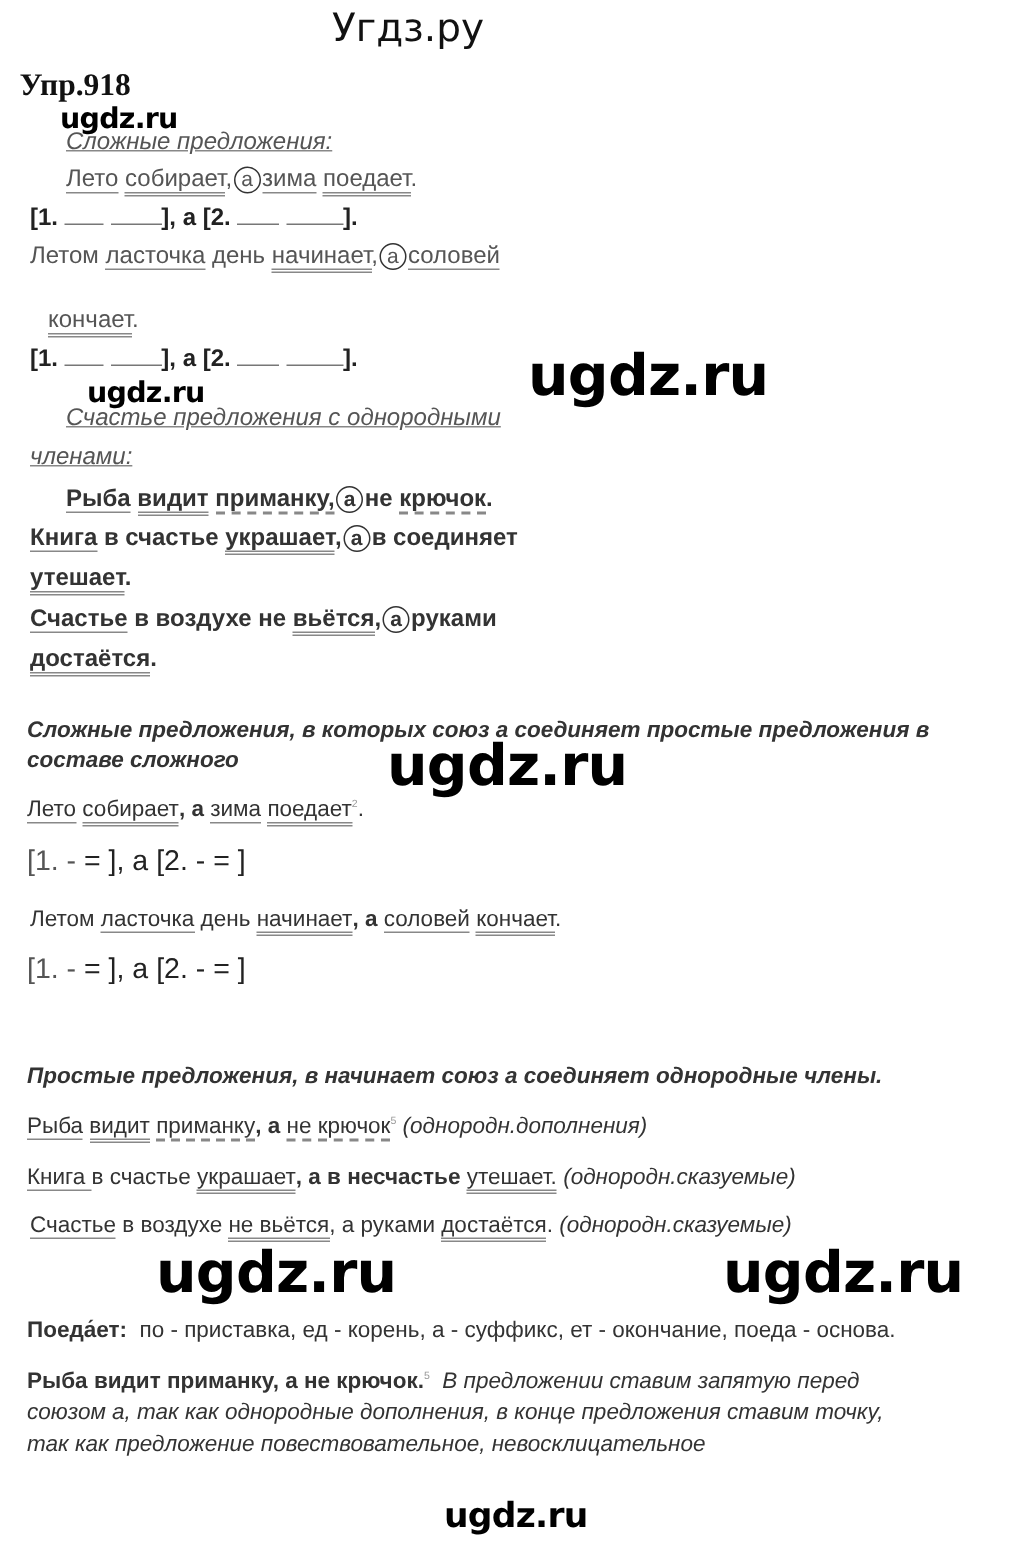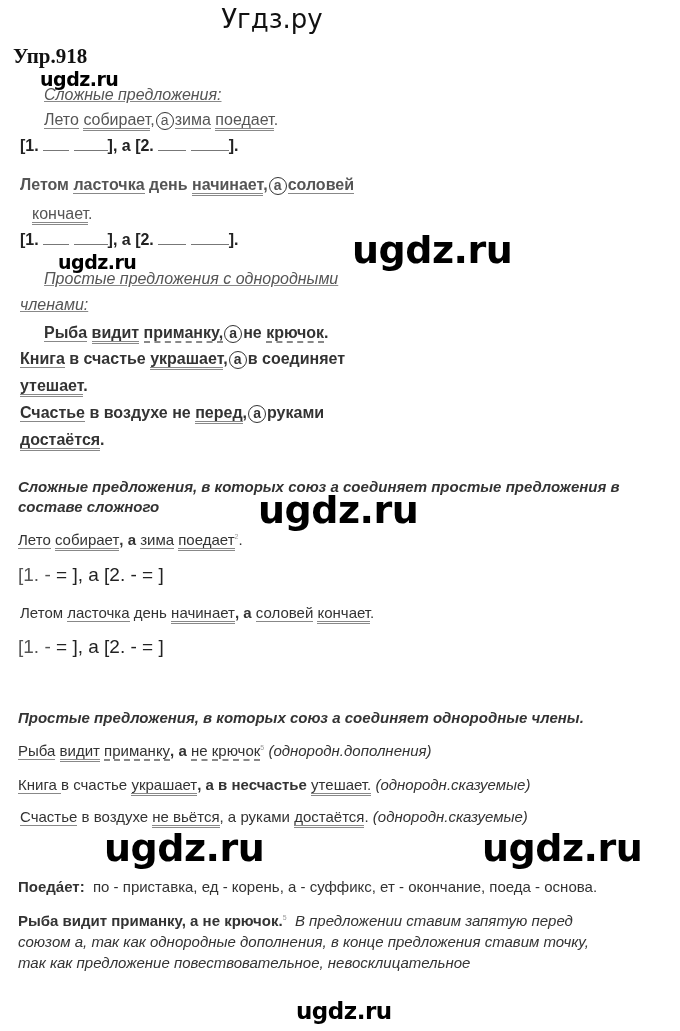--- a/index.html
+++ b/index.html
@@ -44,42 +44,42 @@
 </div>
 
 <div class="abs scheme" style="left:20px;top:137px;">
   <span>[1.</span>
   <span class="blank" style="width:26px"></span>
   <span class="blank" style="width:34px"></span><span>], а [2.</span>
   <span class="blank" style="width:28px"></span>
   <span class="blank" style="width:38px"></span><span>].</span>
 </div>
 
-<div class="abs hw" style="left:20px;top:176px;font-weight:bold;">
+<div class="abs hw" style="left:20px;top:162px;">
   <span>Летом</span>
   <span class="u1">ласточка</span>
   <span>день</span>
   <span class="u2">начинает</span>,<span class="circ">а</span><span class="u1">соловей</span>
 </div>
 <div class="abs hw" style="left:20px;top:205px;margin-left:12px;">
   <span class="u2">кончает</span><span>.</span>
 </div>
 
 <div class="abs scheme" style="left:20px;top:231px;">
   <span>[1.</span>
   <span class="blank" style="width:26px"></span>
   <span class="blank" style="width:34px"></span><span>], а [2.</span>
   <span class="blank" style="width:28px"></span>
   <span class="blank" style="width:38px"></span><span>].</span>
 </div>
 
 <div class="abs wm wm-lg" style="left:352px;top:228px;">ugdz.ru</div>
 <div class="abs wm wm-sm" style="left:58px;top:251px;">ugdz.ru</div>
 
-<div class="abs hw sec" style="left:44px;top:270px;">Простые предложения с однородными</div>
+<div class="abs hw sec" style="left:44px;top:270px;">Счастье предложения с однородными</div>
 <div class="abs hw sec" style="left:20px;top:296px;">членами:</div>
 
 <div class="abs hw bold" style="left:44px;top:324px;">
   <span class="u1">Рыба</span>
   <span class="u2">видит</span>
   <span class="ud">приманку,</span><span class="circ">а</span><span>не</span>
   <span class="ud">крючок</span><span>.</span>
 </div>
 
 <div class="abs hw bold" style="left:20px;top:350px;">
@@ -87,21 +87,21 @@
   <span>в счастье</span>
   <span class="u2">украшает</span>,<span class="circ">а</span><span>в соединяет</span>
 </div>
 <div class="abs hw bold" style="left:20px;top:377px;">
   <span class="u2">утешает</span><span>.</span>
 </div>
 
 <div class="abs hw bold" style="left:20px;top:404px;">
   <span class="u1">Счастье</span>
   <span>в воздухе не</span>
-  <span class="u2">перед</span>,<span class="circ">а</span><span>руками</span>
+  <span class="u2">вьётся</span>,<span class="circ">а</span><span>руками</span>
 </div>
 <div class="abs hw bold" style="left:20px;top:431px;">
   <span class="u2">достаётся</span><span>.</span>
 </div>
 
 <div class="abs tp head" style="left:18px;top:478px;">Сложные предложения, в которых союз а соединяет простые предложения в</div>
 <div class="abs tp head" style="left:18px;top:498px;">составе сложного</div>
 <div class="abs wm wm-lg" style="left:258px;top:488px;">ugdz.ru</div>
 
 <div class="abs tp" style="left:18px;top:531px;">
@@ -115,21 +115,21 @@
 </div>
 
 <div class="abs tp" style="left:20px;top:604px;">
   <span>Летом </span><span class="u1">ласточка</span><span> день </span><span class="u2">начинает</span><span class="bu">, а </span><span class="u1">соловей</span> <span class="u2">кончает</span><span>.</span>
 </div>
 
 <div class="abs sch2" style="left:18px;top:636px;">
   <span>[1. - </span><span class="b">=</span><span class="b"> ], а   [2. - = ]</span>
 </div>
 
-<div class="abs tp head" style="left:18px;top:709px;">Простые предложения, в которых союз а соединяет однородные члены.</div>
+<div class="abs tp head" style="left:18px;top:709px;">Простые предложения, в начинает союз а соединяет однородные члены.</div>
 
 <div class="abs tp" style="left:18px;top:742px;">
   <span class="u1">Рыба</span>
   <span class="u2">видит</span>
   <span class="ud">приманку</span><span class="bu">, а </span><span class="ud">не крючок</span><sup>5</sup>
   <span class="note">(однородн.дополнения)</span>
 </div>
 
 <div class="abs tp" style="left:18px;top:776px;">
   <span class="u1">Книга </span><span>в счастье </span><span class="u2">украшает</span><span class="bu">, а в несчастье </span><span class="u2">утешает.</span>

